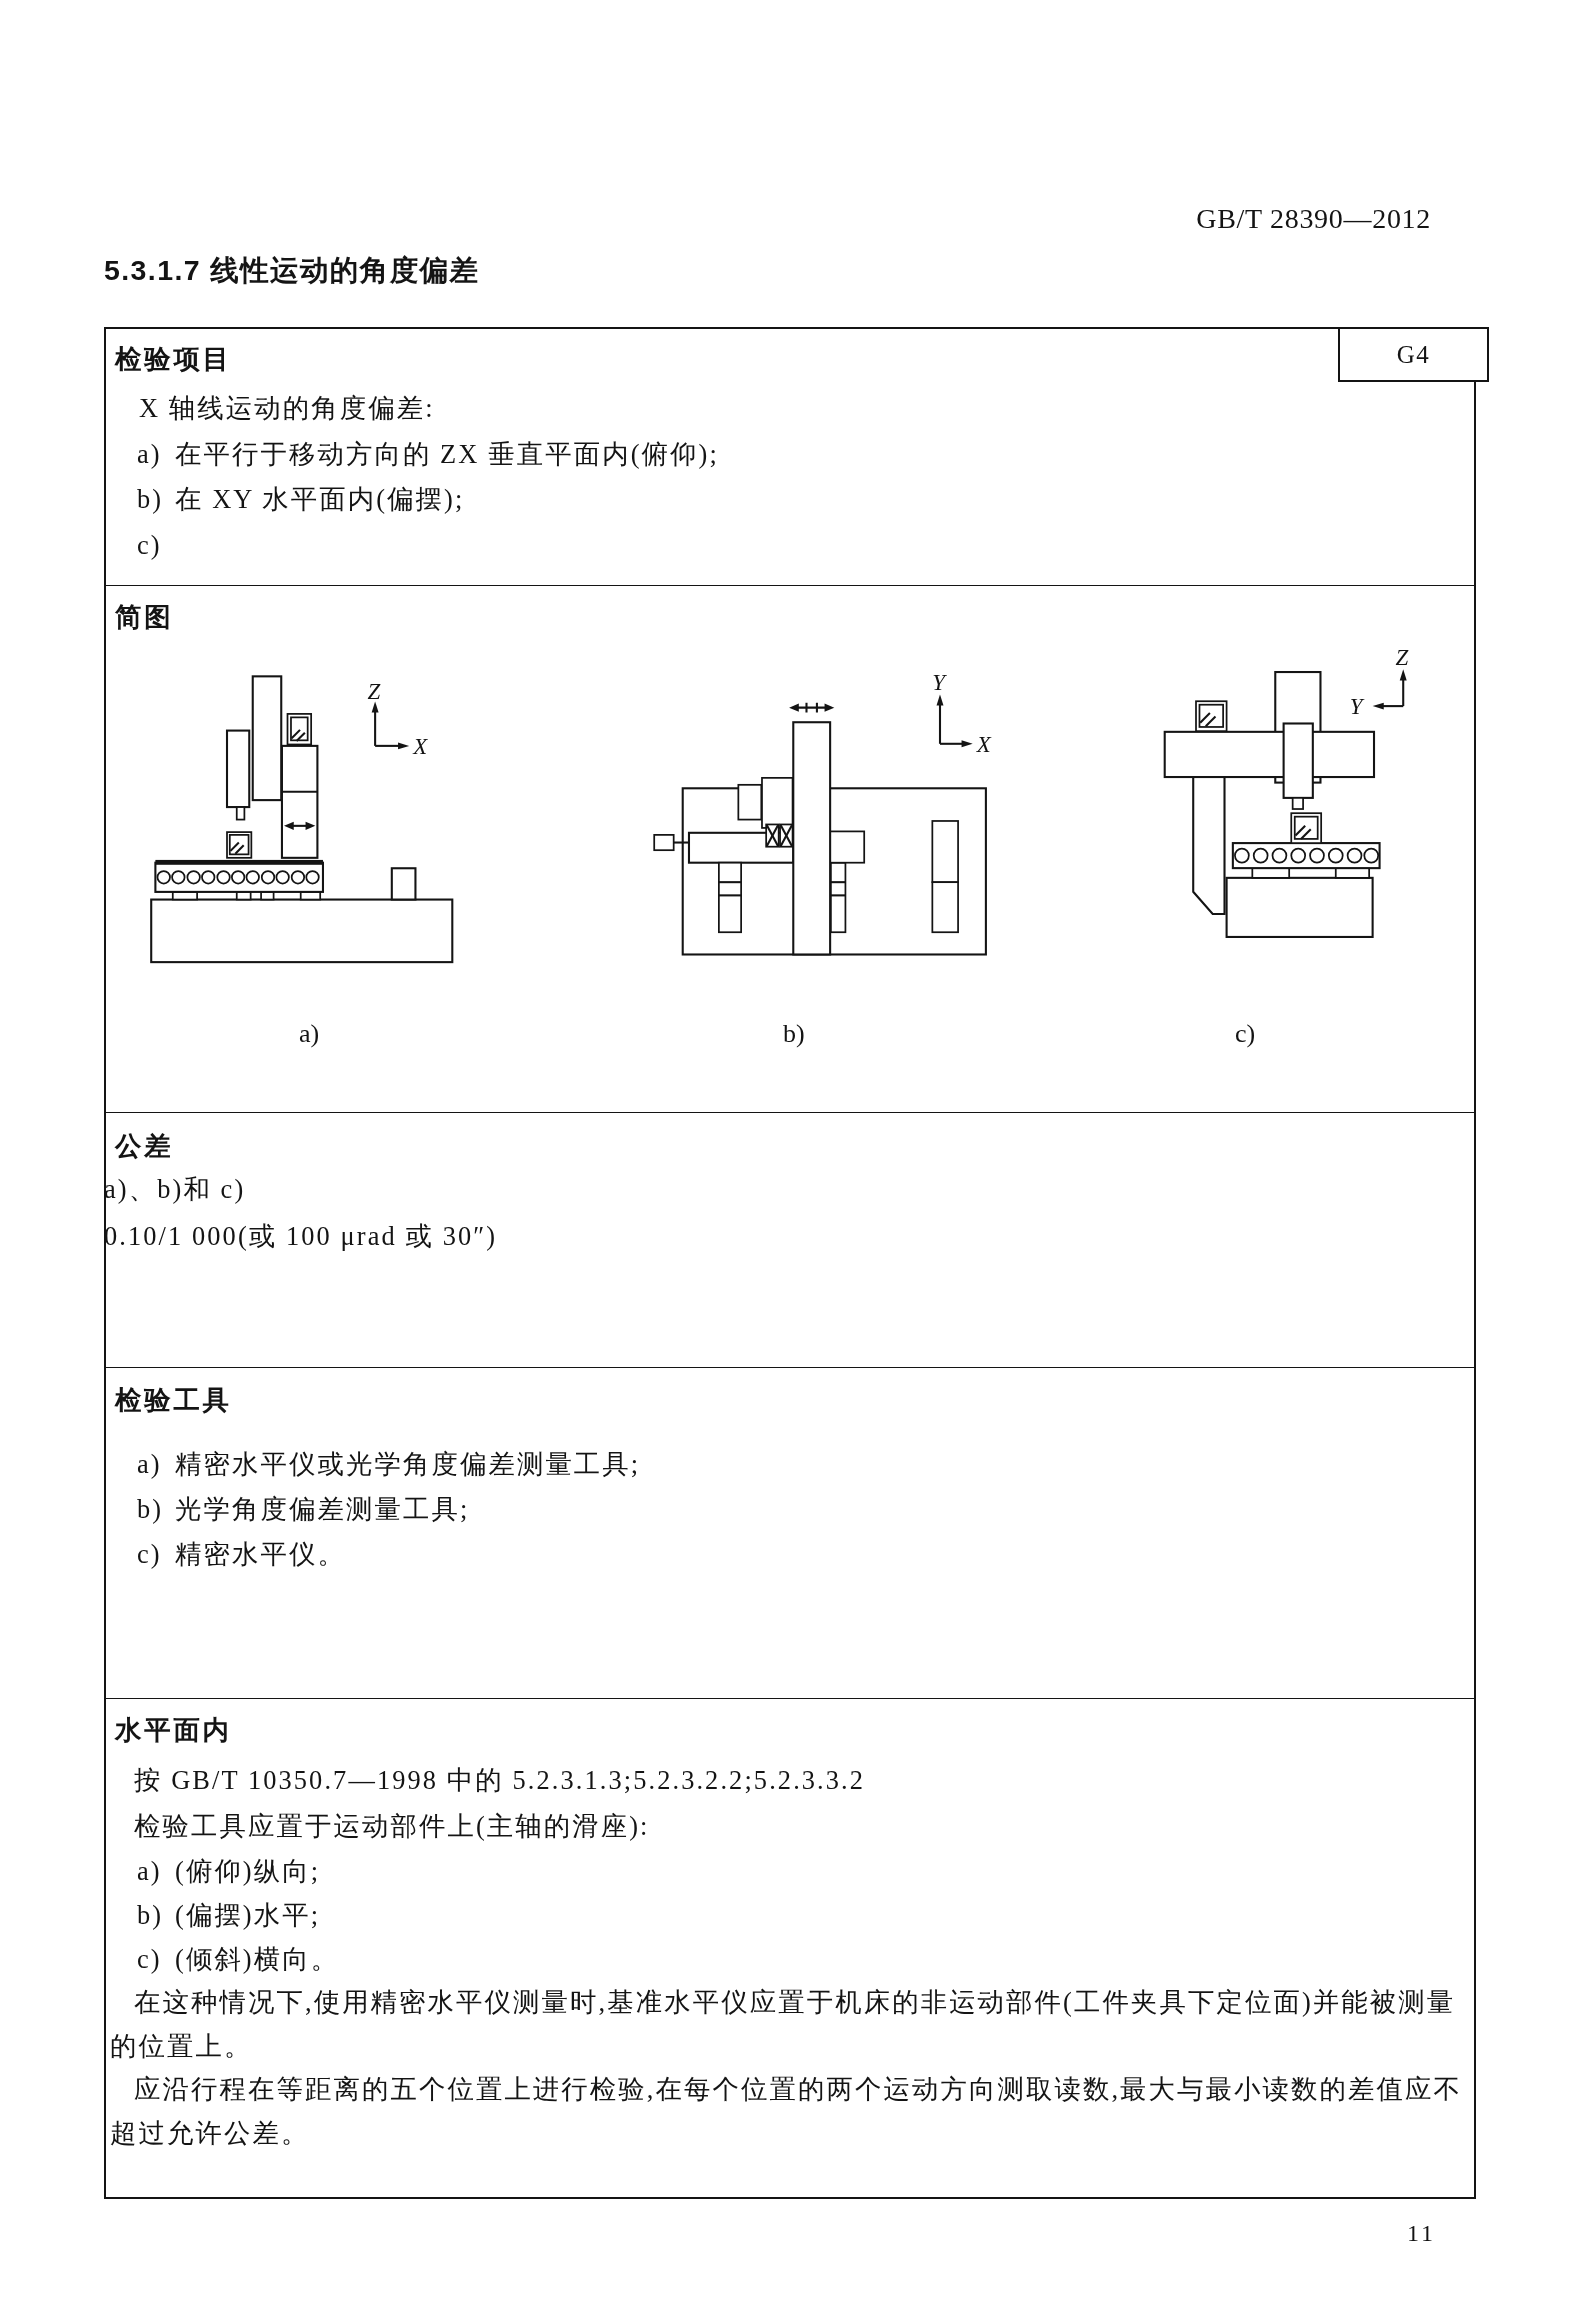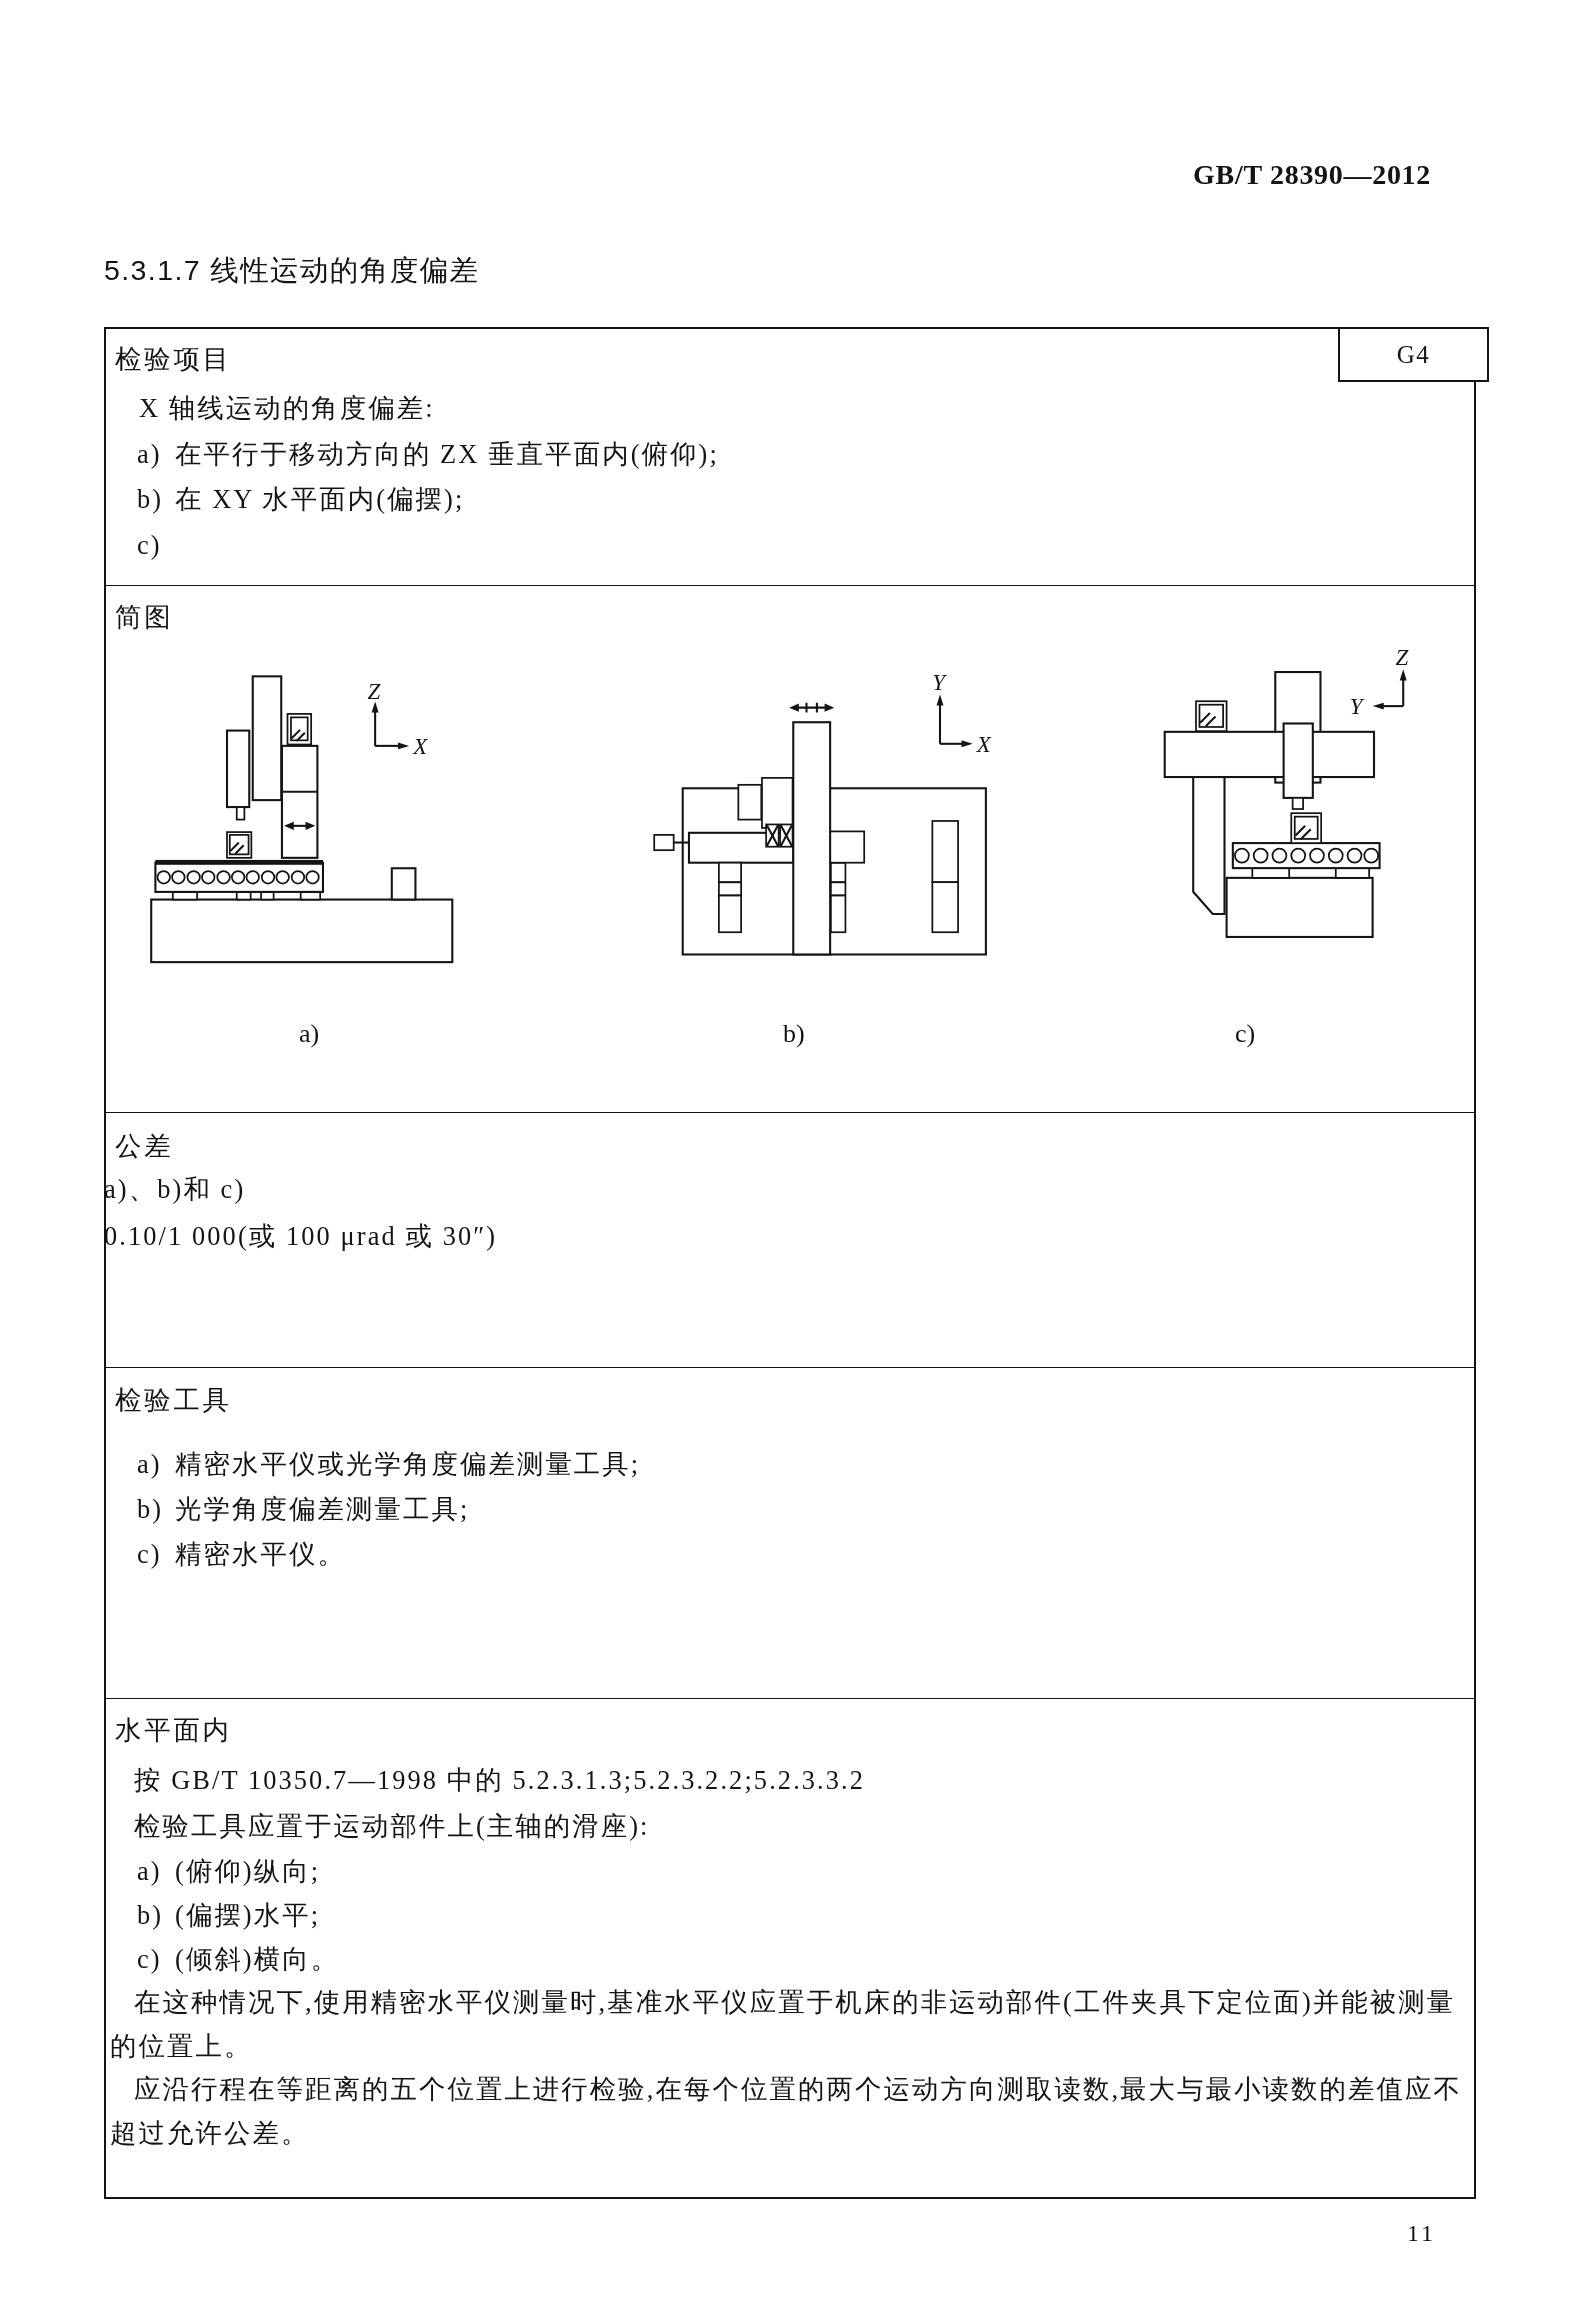--- a/index.html
+++ b/index.html
@@ -5,23 +5,23 @@
   html,body{margin:0;padding:0;background:#e8e8e4;}
   .page{
     position:relative;
     width:1575px;height:2319px;
     background:#ffffff;
     font-family:"Liberation Serif", serif;
     color:#141414;
     overflow:hidden;
   }
   .abs{position:absolute;white-space:nowrap;}
-  .hei{font-family:"Liberation Sans", sans-serif;font-weight:normal;}
+  .hei{font-family:"Liberation Sans", sans-serif;font-weight:bold;}
   .body-txt{font-size:26.4px;letter-spacing:2.1px;line-height:1;}
-  .doc-header{font-size:28px;font-weight:bold;letter-spacing:0.7px;}
+  .doc-header{font-size:28px;font-weight:normal;letter-spacing:0.7px;margin-top:44px;}
   .section-heading{font-size:28.5px;letter-spacing:1.4px;}
   .row-label{font-size:26.4px;letter-spacing:2.8px;}
   .table-frame{
     position:absolute;left:104px;top:327px;width:1372px;height:1872px;
     border:2.1px solid #141414;box-sizing:border-box;
   }
   .hline{position:absolute;left:104px;width:1372px;height:1.4px;background:#141414;}
   .grade-box{
     position:absolute;left:1326px;top:327px;width:151px;height:55px;
     border:2.1px solid #141414;box-sizing:border-box;

